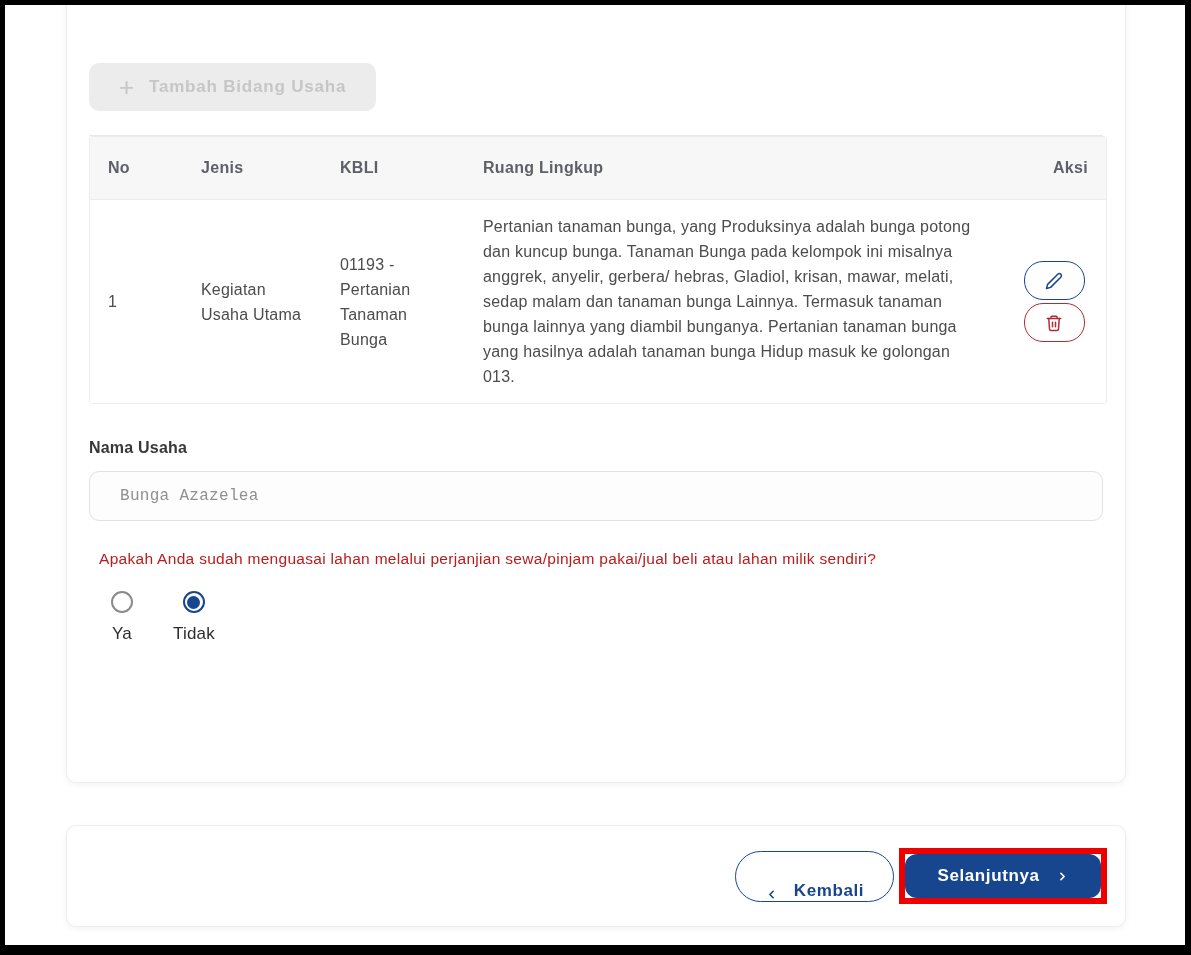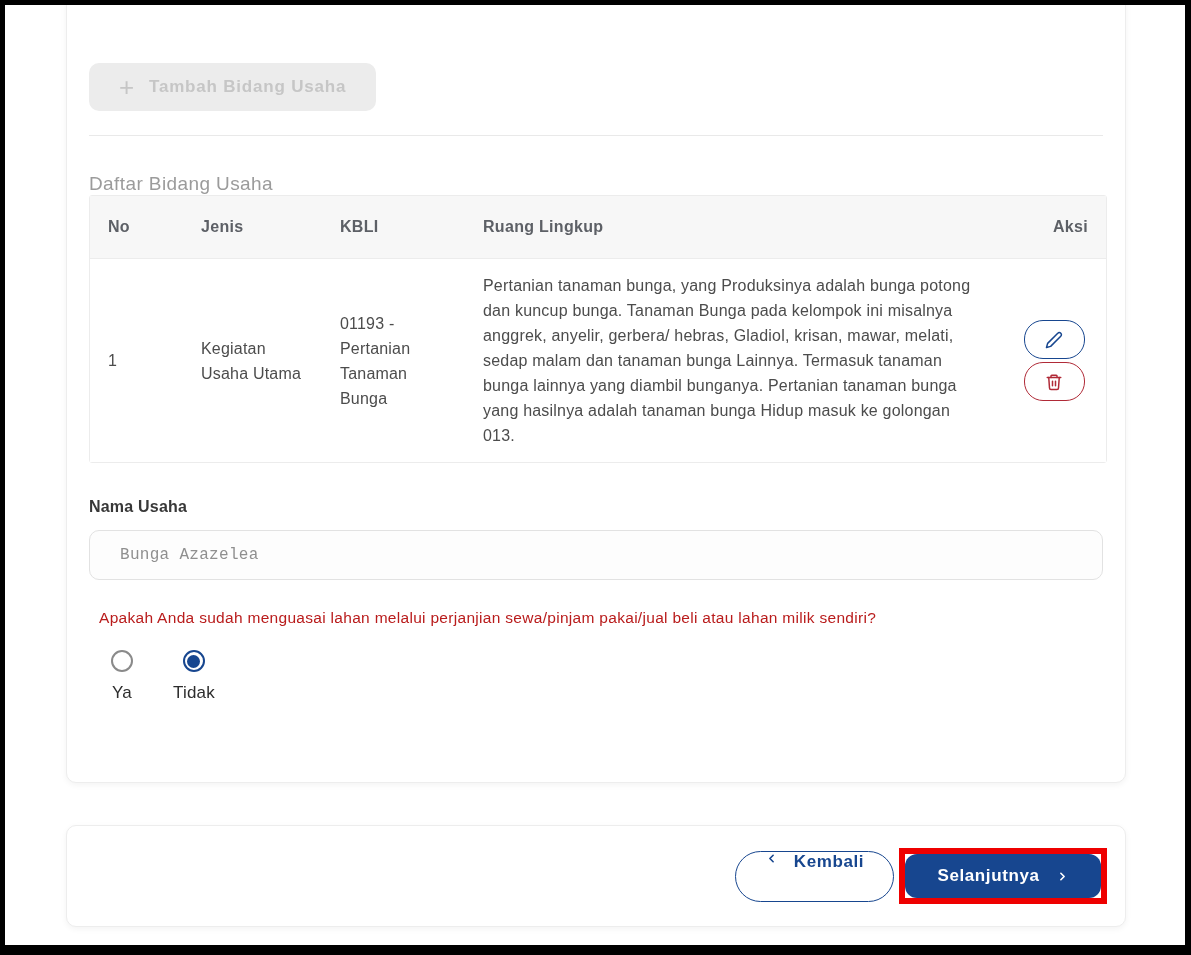--- a/index.html
+++ b/index.html
@@ -183,21 +183,21 @@
   .radio.checked::after {
     content: '';
     position: absolute;
     inset: 2.5px;
     border-radius: 50%;
     background: #17468F;
   }
   
   .btn-outline {
     display: inline-flex;
-    align-items: flex-start;
+    align-items: flex-end;
     justify-content: center;
     gap: 16px;
     height: 51px;
     min-width: 159px;
     padding: 0 28px;
     background: #ffffff;
     border: 1.5px solid #17468F;
     border-radius: 26px;
     color: #17468F;
     font-family: inherit;
@@ -237,21 +237,20 @@
   <div class="card card-main">
 
     <button class="add-btn" disabled="">
       <span class="plus">+</span>
       <span>Tambah Bidang Usaha</span>
     </button>
 
 
     <hr class="divider">
 
-    <h2 class="section-title">Daftar Bidang Usaha</h2>
 
     <table class="bidang">
       <colgroup>
         <col style="width:93px">
           <col style="width:139px">
           <col style="width:143px">
           <col style="width:537px">
           <col style="width:104px">
       </colgroup>
       <thead>

